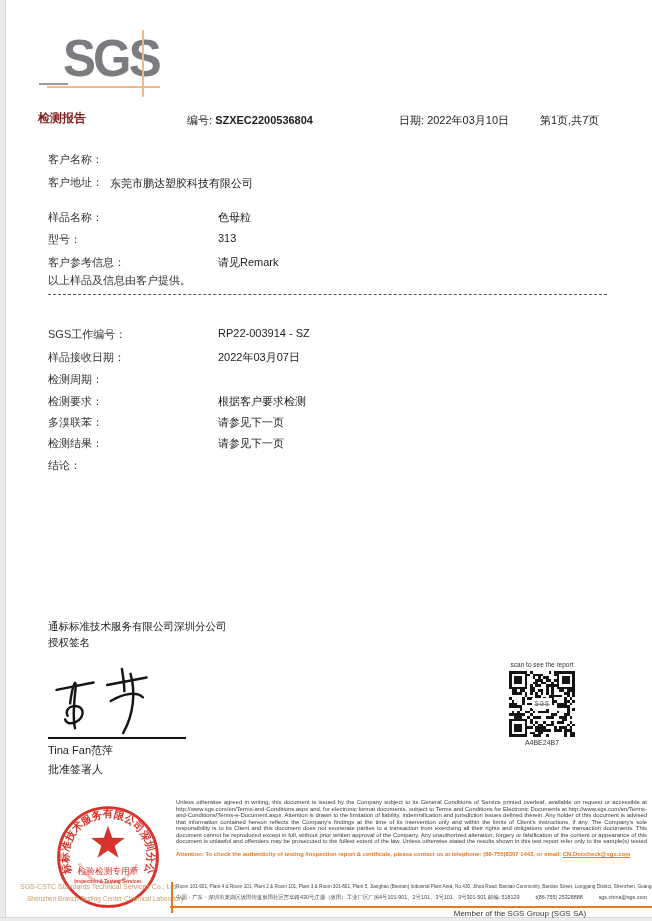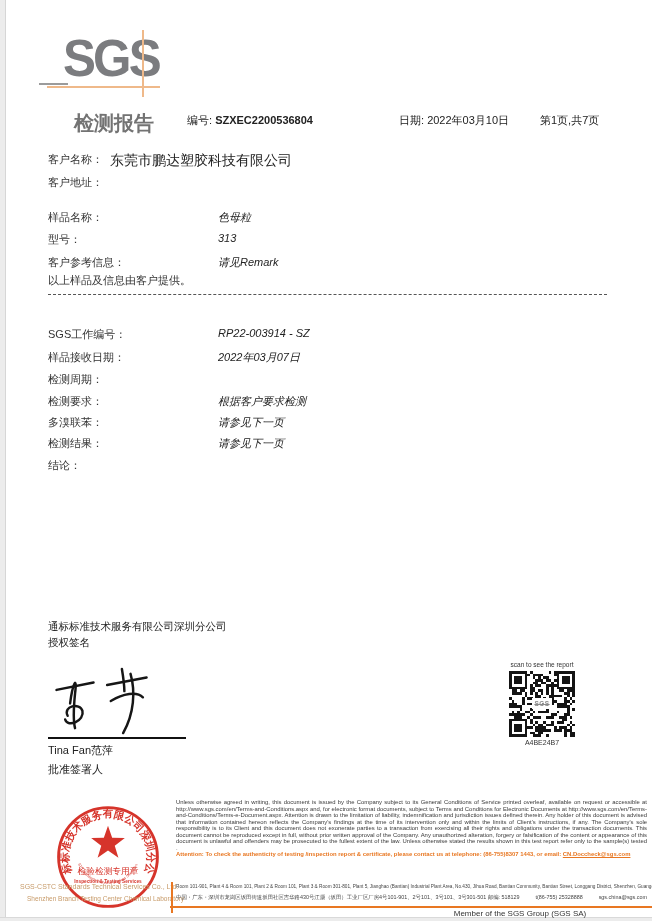--- a/index.html
+++ b/index.html
@@ -10,29 +10,29 @@
   .edge-left { position:absolute; left:0; top:0; width:6px; height:100%; background:#ececec; border-right:1px solid #d6d6d6; }
   .edge-bottom { position:absolute; left:0; bottom:0; width:100%; height:4px; background:#ececec; border-top:1px solid #d9d9d9; }
 
   
   .logo { position:absolute; left:63px; top:28px; font-size:52px; font-weight:800; letter-spacing:-3px; color:#7b7c7f; transform:scaleX(0.95); transform-origin:left; }
   .logo-underline { position:absolute; left:39px; top:83px; width:29px; height:2px; background:#9b9b9b; }
   .crop-h { position:absolute; left:47px; top:86px; width:113px; height:2px; background:#efb98a; }
   .crop-v { position:absolute; left:142px; top:30px; width:2px; height:67px; background:#efb98a; }
 
   .title-row { position:absolute; left:0; top:113px; width:652px; font-size:11px; }
-  .doc-title { position:absolute; left:38px; top:-3px; font-size:20px; font-weight:bold; color:#737373;margin-left:36px; }
+  .doc-title { position:absolute; left:38px; top:-3px; font-size:12px; font-weight:bold; color:#7f1d1d; }
   .no-group { position:absolute; left:187px; }
   .no-group b { font-weight:700; }
   .date-group { position:absolute; left:399px; }
   .page-info { position:absolute; left:540px; }
 
   .lbl { position:absolute; left:48px; font-size:11px; color:#333; }
-  .val110 { position:absolute; left:110px; font-size:14px; color:#222; }
-  .val218 { position:absolute; left:218px; font-size:11px; color:#222;font-style:italic; }
+  .val110 { position:absolute; left:110px; font-size:11px; color:#222;margin-top:24px; }
+  .val218 { position:absolute; left:218px; font-size:11px; color:#222; }
 
   .dashed-sep { position:absolute; left:48px; top:294px; width:559px; border-top:1px dashed #555; }
 
   .conclusion { position:absolute; left:218px; top:458px; width:398px; font-size:11px; line-height:16.5px; color:#222; }
 
   .sig-company { position:absolute; left:48px; top:620px; font-size:10.5px; }
   .sig-auth { position:absolute; left:48px; top:636px; font-size:10.5px; }
   .sig-svg { position:absolute; left:52px; top:664px; }
   .sig-line { position:absolute; left:48px; top:737px; width:138px; height:2px; background:#111; }
   .sig-name { position:absolute; left:48px; top:743px; font-size:11px; }

